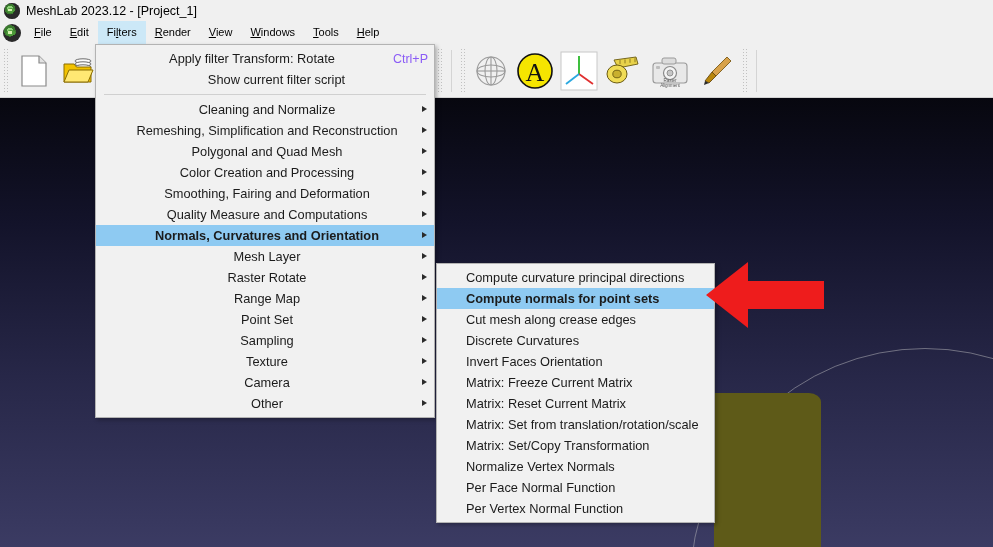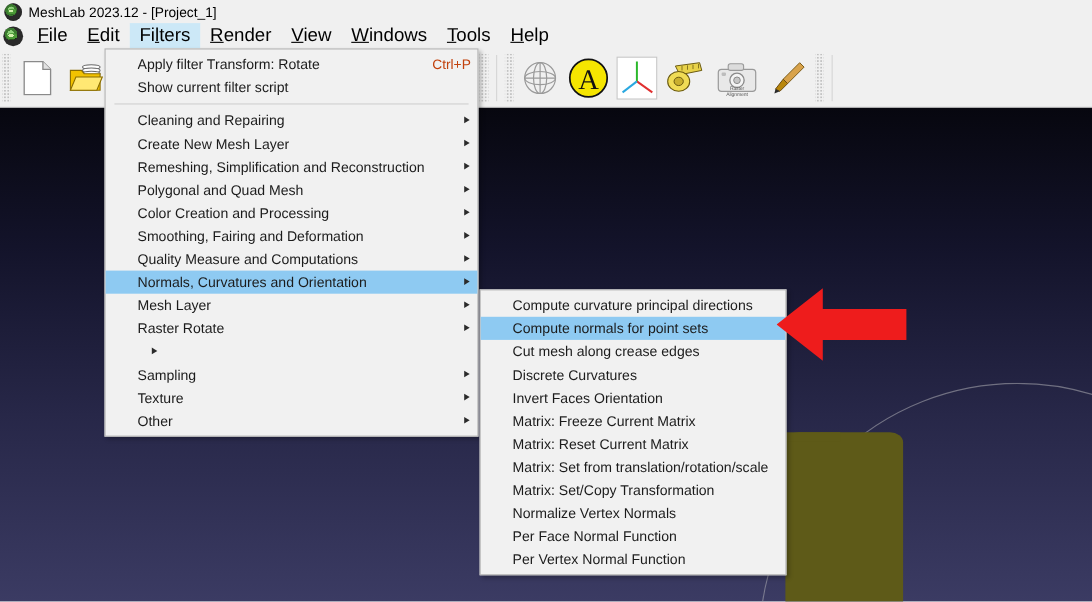--- a/index.html
+++ b/index.html
@@ -49,21 +49,21 @@
     border-radius: 50%;
     background: radial-gradient(circle at 38% 38%, #8fd27a 0 20%, #3a7a2e 21% 36%, #2a2a2a 37% 100%);
     position: relative; flex: 0 0 auto;
   }
   .menubar-logo::after {
     content: ""; position: absolute; left: 3px; top: 6px;
     width: 10px; height: 6px; border-radius: 50%;
     background: radial-gradient(ellipse at 40% 40%, #d4f0b0 0 28%, #4c9a38 29% 68%, #14300c 69% 100%);
   }
   .mb-item {
-    font-size: 17px; color: #000;
+    font-size: 11px; color: #000;
     padding: 4px 9px 5px 9px;
     white-space: nowrap; cursor: default;
     line-height: 14px;
   }
   .mb-item.active { background: #cce8f7; }
   .mb-item u { text-decoration: underline; }
 
   
   #toolbar {
     position: absolute; left: 0; top: 44px; width: 993px; height: 54px;
@@ -130,33 +130,33 @@
 
   
   .menu-popup {
     position: absolute;
     background: #f1f1f1;
     border: 1px solid #b3b3b3;
     box-shadow: 2px 2px 4px rgba(0,0,0,0.28);
     padding: 3px 0;
     z-index: 40;
   }
-  #filters-menu { left: 95px; top: 44px; width: 340px; }
+  #filters-menu { left: 95px; top: 44px; width: 340px; text-align: center; }
   #submenu { left: 436px; top: 263px; width: 279px; }
 
   .mi {
     display: flex; align-items: center;
     height: 21px; padding: 0 6px 0 29px;
     font-size: 12.8px; color: #1b1b1b;
     white-space: nowrap; cursor: default;
     position: relative;
   }
-  .mi.highlight { background: #8ecaf2; }
+  .mi.highlight { background: #8ecaf2; font-weight: bold; }
   .mi-label { flex: 1 1 auto; overflow: hidden; }
-  .mi-shortcut { font-size: 12.5px; color: #c2410c; padding-left: 14px; }
+  .mi-shortcut { font-size: 12.5px; color: #8b5cf6; padding-left: 14px; }
   .mi-arrow {
     width: 9px; height: 9px; margin-left: 10px; flex: 0 0 auto;
     position: relative;
   }
   .mi-arrow::after {
     content: ""; position: absolute; right: 1px; top: 1px;
     border-left: 5px solid #2b2b2b;
     border-top: 3.5px solid transparent;
     border-bottom: 3.5px solid transparent;
   }
@@ -431,25 +431,21 @@
     <div class="mi">
       <span class="mi-label">Apply filter Transform: Rotate</span>
       <span class="mi-shortcut">Ctrl+P</span>
     </div>
     <div class="mi">
       <span class="mi-label">Show current filter script</span>
     </div>
     <div class="mi-sep"></div>
 
     <div class="mi">
-      <span class="mi-label">Cleaning and Repairing</span>
-      <span class="mi-arrow"></span>
-    </div>
-    <div class="mi">
-      <span class="mi-label">Create New Mesh Layer</span>
+      <span class="mi-label">Cleaning and Normalize</span>
       <span class="mi-arrow"></span>
     </div>
     <div class="mi">
       <span class="mi-label">Remeshing, Simplification and Reconstruction</span>
       <span class="mi-arrow"></span>
     </div>
     <div class="mi">
       <span class="mi-label">Polygonal and Quad Mesh</span>
       <span class="mi-arrow"></span>
     </div>
@@ -471,28 +467,37 @@
     </div>
     <div class="mi">
       <span class="mi-label">Mesh Layer</span>
       <span class="mi-arrow"></span>
     </div>
     <div class="mi">
       <span class="mi-label">Raster Rotate</span>
       <span class="mi-arrow"></span>
     </div>
     <div class="mi">
+      <span class="mi-label">Range Map</span>
+      <span class="mi-arrow"></span>
+    </div>
+    <div class="mi">
+      <span class="mi-label">Point Set</span>
       <span class="mi-arrow"></span>
     </div>
     <div class="mi">
       <span class="mi-label">Sampling</span>
       <span class="mi-arrow"></span>
     </div>
     <div class="mi">
       <span class="mi-label">Texture</span>
+      <span class="mi-arrow"></span>
+    </div>
+    <div class="mi">
+      <span class="mi-label">Camera</span>
       <span class="mi-arrow"></span>
     </div>
     <div class="mi">
       <span class="mi-label">Other</span>
       <span class="mi-arrow"></span>
     </div>
   </div>
 
   <div class="menu-popup" id="submenu">
     <div class="mi">

